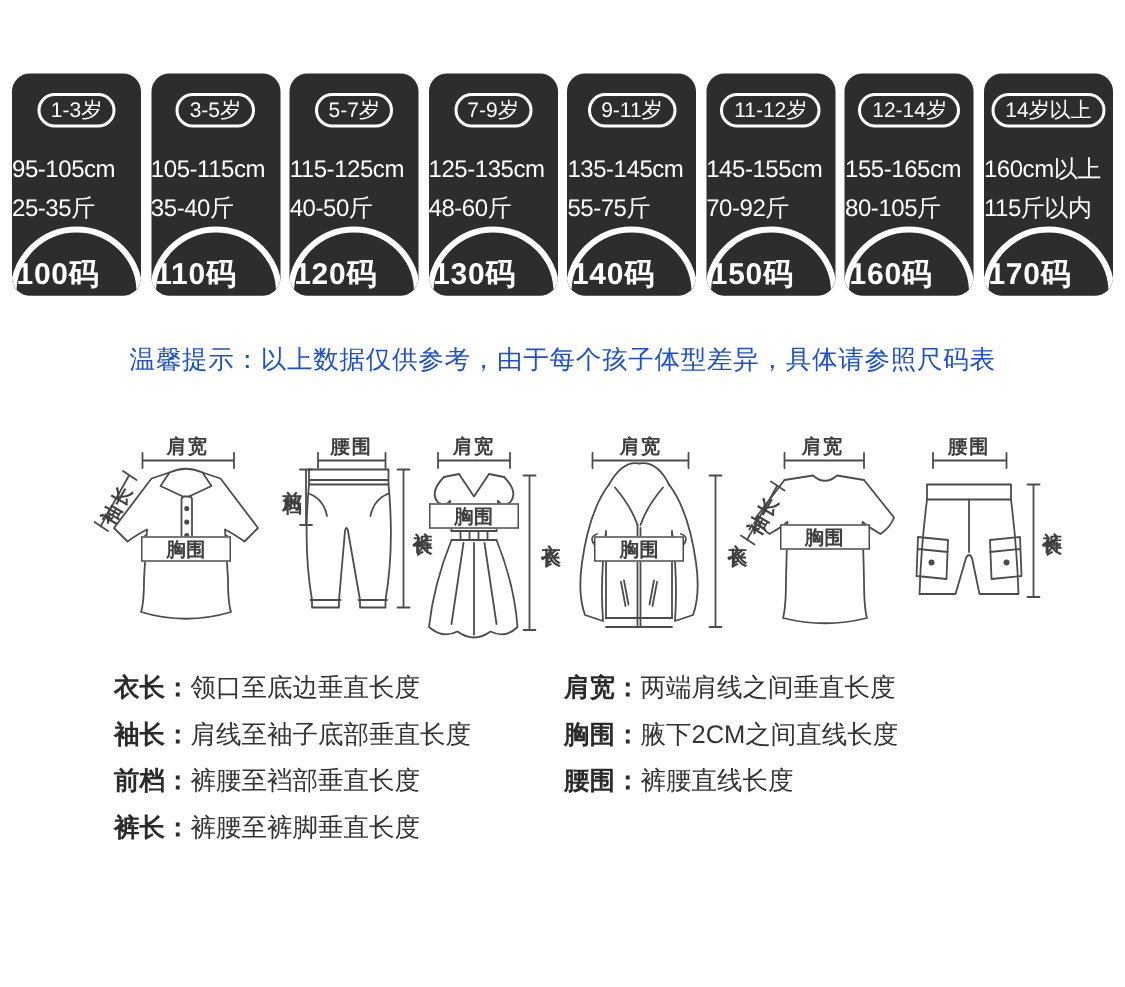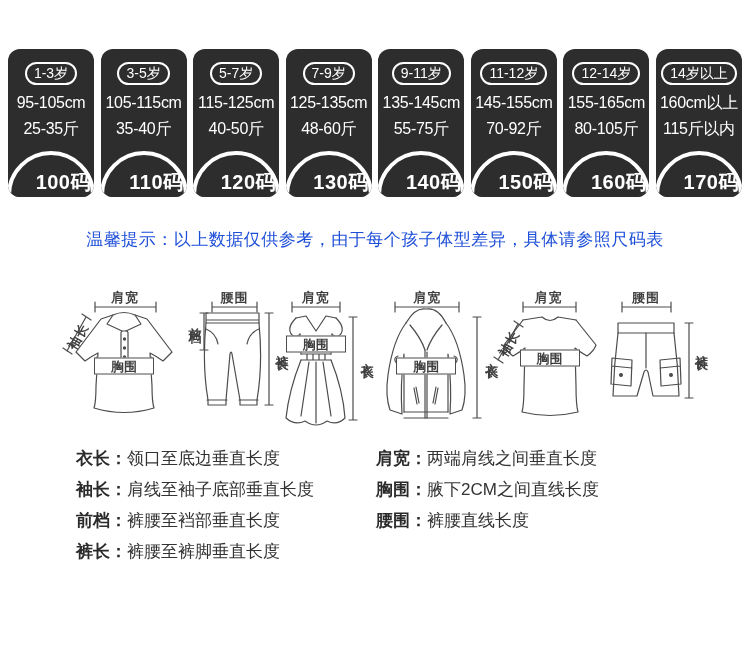--- a/index.html
+++ b/index.html
@@ -6,26 +6,26 @@
   body { background:#fff; font-family:"Liberation Sans", sans-serif; }
   .page { width:750px; height:658px; position:relative; background:#fff; overflow:hidden; }
 
   
   .cards-row { display:flex; justify-content:space-between; padding:49px 8px 0; }
   .card { width:86px; height:148px; background:#2d2d2d; border-radius:12px;
           position:relative; overflow:hidden; color:#fff; flex:0 0 auto; }
   .pill { width:fit-content; max-width:80px; margin:13px auto 0; border:2px solid #fff;
           border-radius:999px; padding:1px 7px; font-size:14px; line-height:17px;
           text-align:center; white-space:nowrap; }
-  .range { margin-top:5px; text-align:center; font-size:16px; line-height:26px;
+  .range { margin-top:16px; font-size:16px; line-height:26px;
            letter-spacing:-0.3px; white-space:nowrap; }
   .size-circle { position:absolute; bottom:-42px; left:50%; transform:translateX(-50%);
                  width:88px; height:88px; border-radius:50%; border:4px solid #fff;
                  background:#2d2d2d; }
-  .size-circle span { display:block; margin-top:14px; text-align:right;
+  .size-circle span { display:block; margin-top:14px; text-align:left;
                       font-size:20px; font-weight:bold; letter-spacing:0.5px; }
 
   
   .tip { margin-top:31px; text-align:center; font-size:17px; color:#1d4ed8; letter-spacing:0.5px; }
 
   
   .figures { display:flex; justify-content:space-between; align-items:flex-end;
              margin-top:36px; padding:0 45px 0 58px; height:150px; }
   .fig { position:relative; height:147px; flex:0 0 auto; }
   .fig svg { position:absolute; left:0; top:0; }

